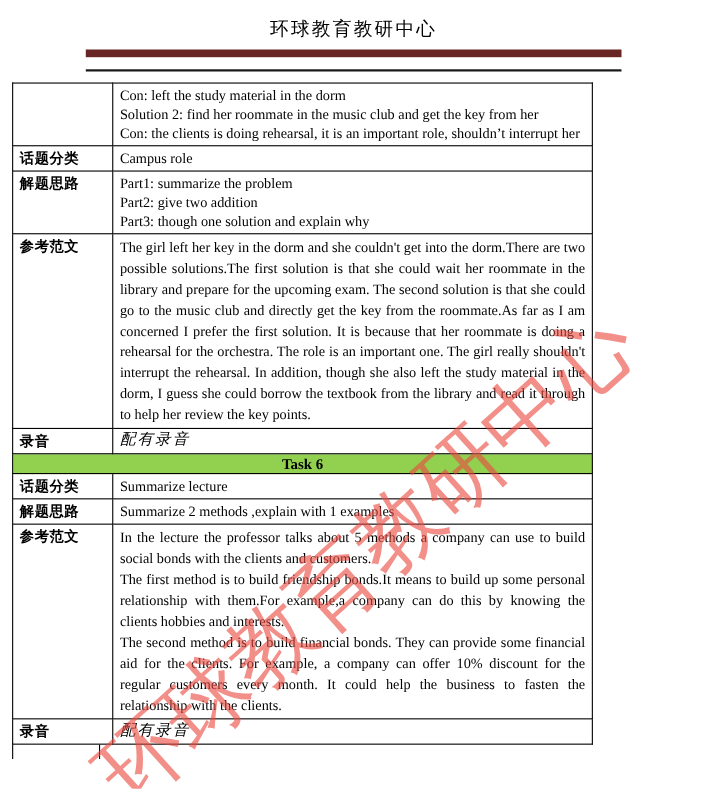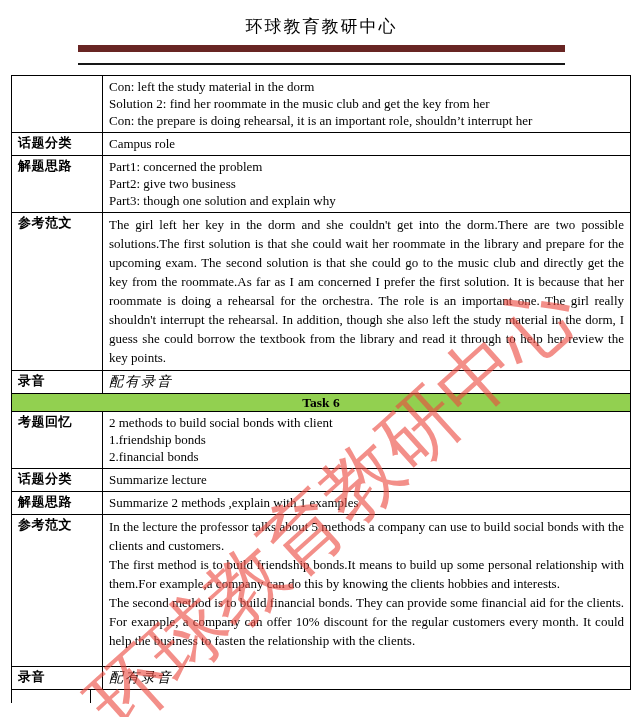--- a/index.html
+++ b/index.html
@@ -25,37 +25,36 @@
   }
   .thin-rule {
     width:487px; height:0;
     margin:11px auto 0 auto;
     border-top:2px solid #161616;
   }
   
   table.sheet {
     border-collapse:collapse;
     table-layout:fixed;
-    width:620px;
+    width:528px;
     margin:10px 0 0 11px;
   }
   table.sheet td {
     border:1px solid #000;
     vertical-align:top;
     padding:2px 6px 3px 6px;
     font-size:13px;
     line-height:17px;
   }
   td.lbl {
     width:78px;
     font-weight:bold;
     font-size:13px;
     letter-spacing:0.5px;
     white-space:nowrap;
-    font-family:Liberation Mono, monospace;
   }
   .ln { white-space:normal; }
   .para {
     text-align:justify;
     line-height:19px;
   }
   .fill-lg  { min-height:150px;font-family:Liberation Serif, serif; }
   .fill-lg2 { min-height:146px; }
   .kai {
     font-style:italic;
@@ -97,36 +96,36 @@
 <div class="thin-rule"></div>
 
 <table class="sheet">
   <tbody>
 
     <tr>
       <td class="lbl"></td>
       <td>
         <div class="ln">Con: left the study material in the dorm</div>
         <div class="ln">Solution 2: find her roommate in the music club and get the key from her</div>
-        <div class="ln">Con: the prepare is doing rehearsal, it is an important role, shouldn’t interrupt her</div>
+        <div class="ln">Con: the clients is doing rehearsal, it is an important role, shouldn’t interrupt her</div>
       </td>
     </tr>
 
     <tr>
       <td class="lbl">话题分类</td>
       <td>
         <div class="ln">Campus role</div>
       </td>
     </tr>
 
     <tr>
       <td class="lbl">解题思路</td>
       <td>
-        <div class="ln">Part1: concerned the problem</div>
-        <div class="ln">Part2: give two business</div>
+        <div class="ln">Part1: summarize the problem</div>
+        <div class="ln">Part2: give two addition</div>
         <div class="ln">Part3: though one solution and explain why</div>
       </td>
     </tr>
 
     <tr>
       <td class="lbl">参考范文</td>
       <td>
         <div class="fill-lg">
           <div class="para">The girl left her key in the dorm and she couldn't get into the dorm.There are two possible solutions.The first solution is that she could wait her roommate in the library and prepare for the upcoming exam. The second solution is that she could go to the music club and directly get the key from the roommate.As far as I am concerned I prefer the first solution. It is because that her roommate is doing a rehearsal for the orchestra. The role is an important one. The girl really shouldn't interrupt the rehearsal. In addition, though she also left the study material in the dorm, I guess she could borrow the textbook from the library and read it through to help her review the key points.</div>
         </div>
@@ -137,28 +136,20 @@
       <td class="lbl">录音</td>
       <td>
         <div class="ln kai">配有录音</div>
       </td>
     </tr>
 
     <tr class="banner-row">
       <td colspan="2">Task 6</td>
     </tr>
 
-    <tr>
-      <td class="lbl">考题回忆</td>
-      <td>
-        <div class="ln">2 methods to build social bonds with client</div>
-        <div class="ln">1.friendship bonds</div>
-        <div class="ln">2.financial bonds</div>
-      </td>
-    </tr>
 
     <tr>
       <td class="lbl">话题分类</td>
       <td>
         <div class="ln">Summarize lecture</div>
       </td>
     </tr>
 
     <tr>
       <td class="lbl">解题思路</td>

